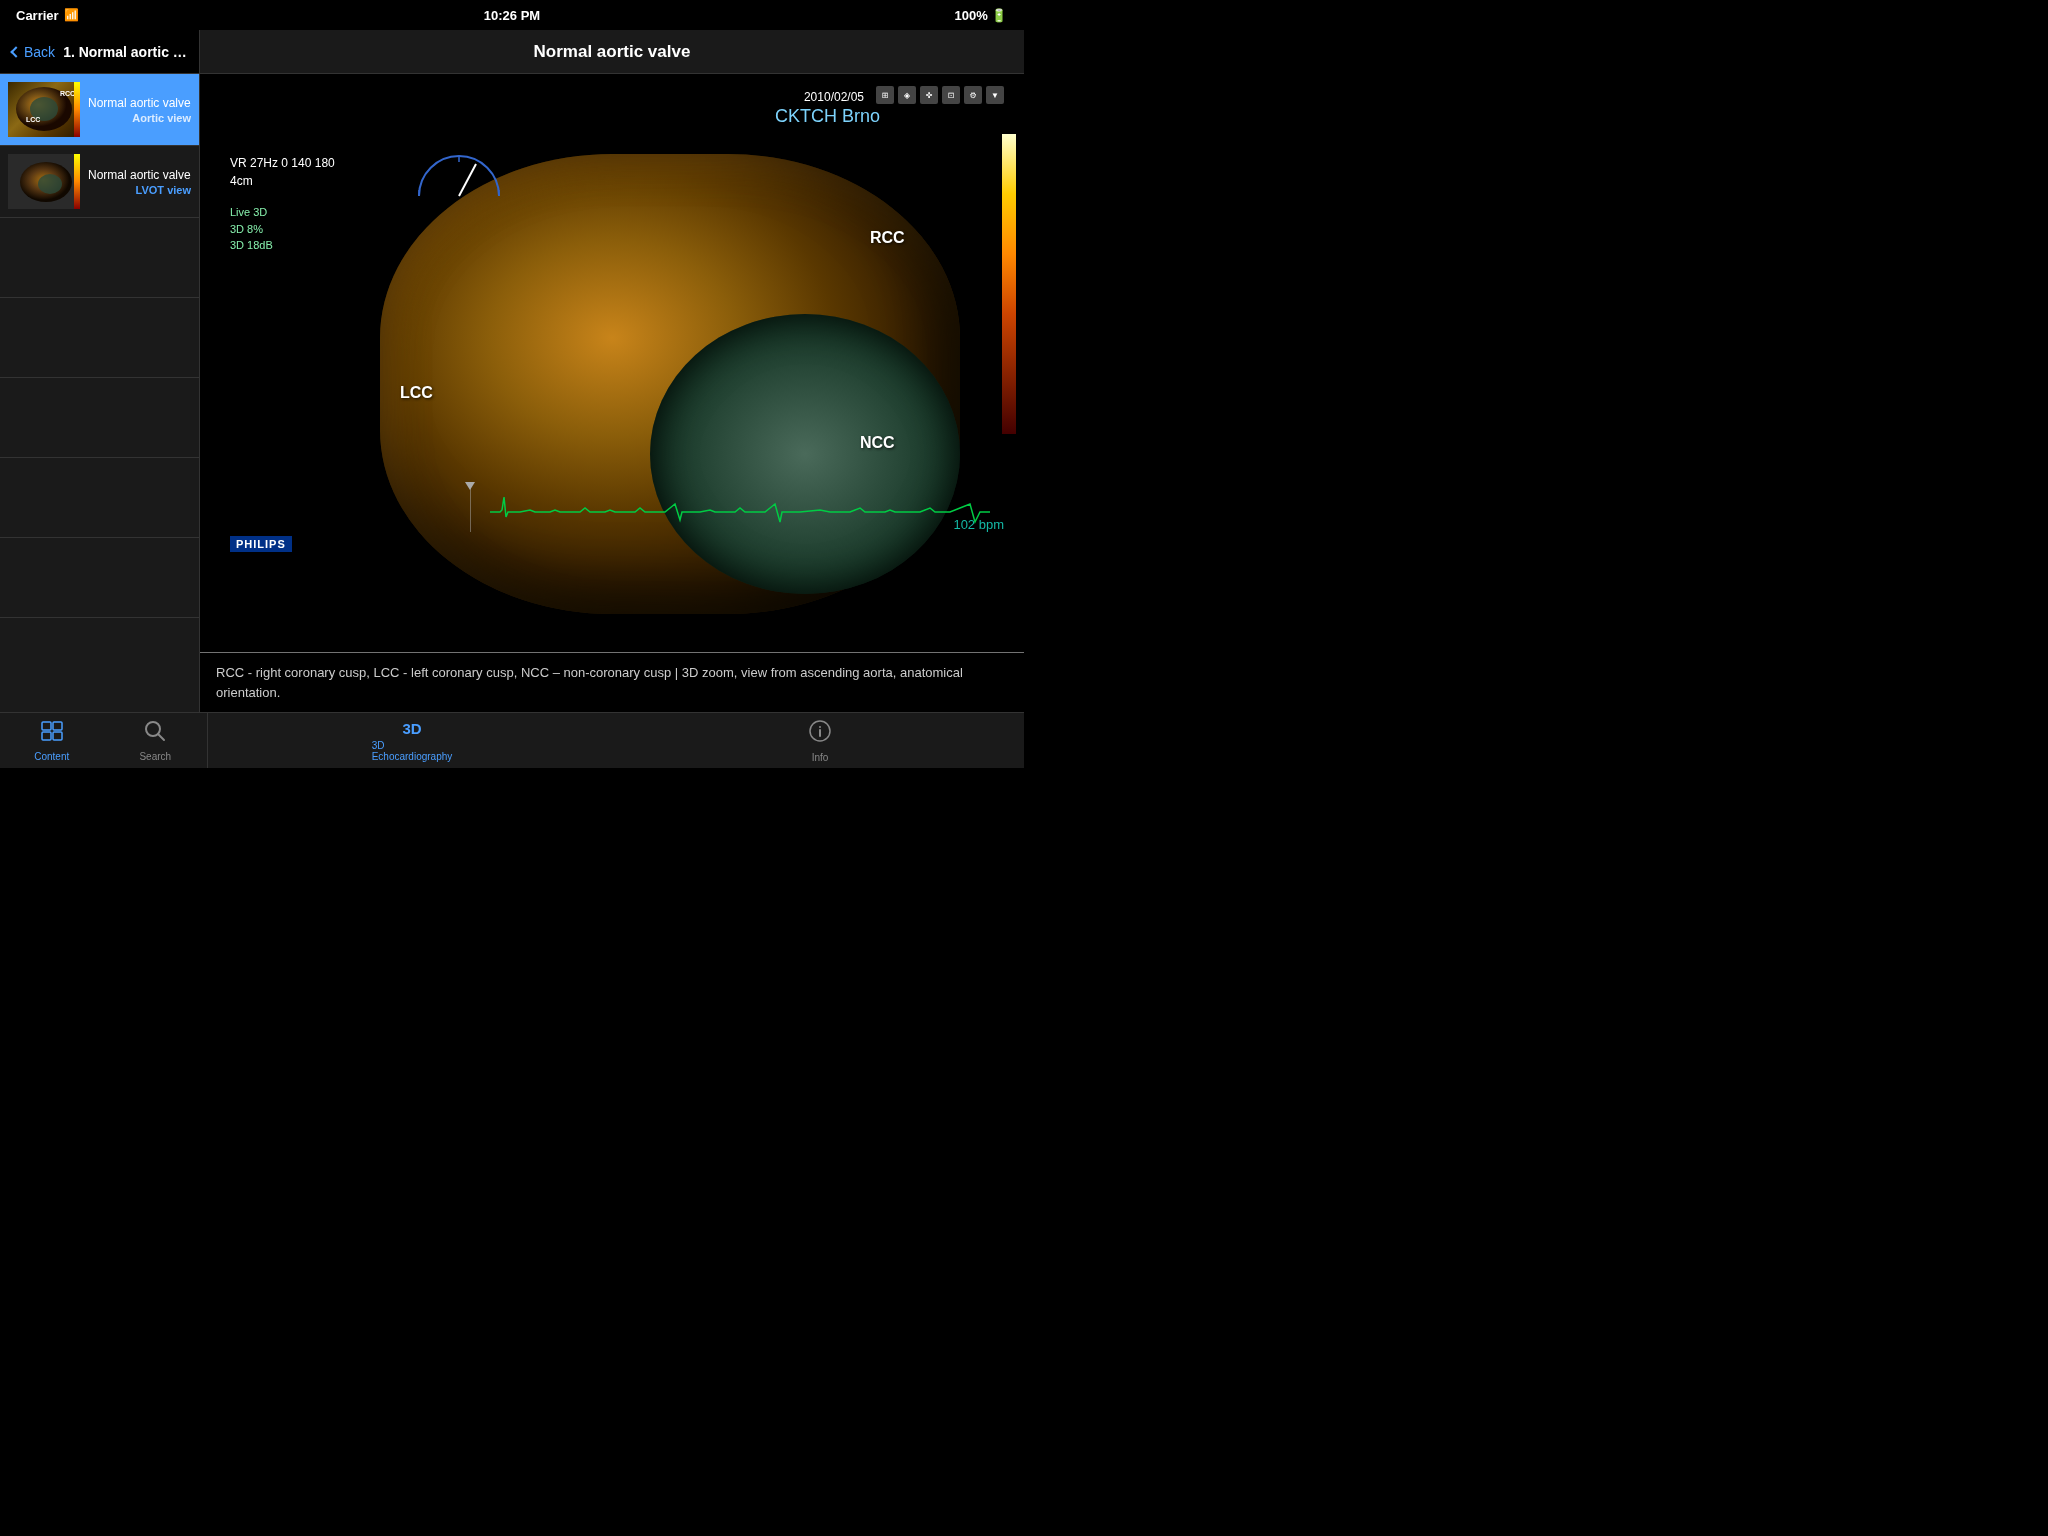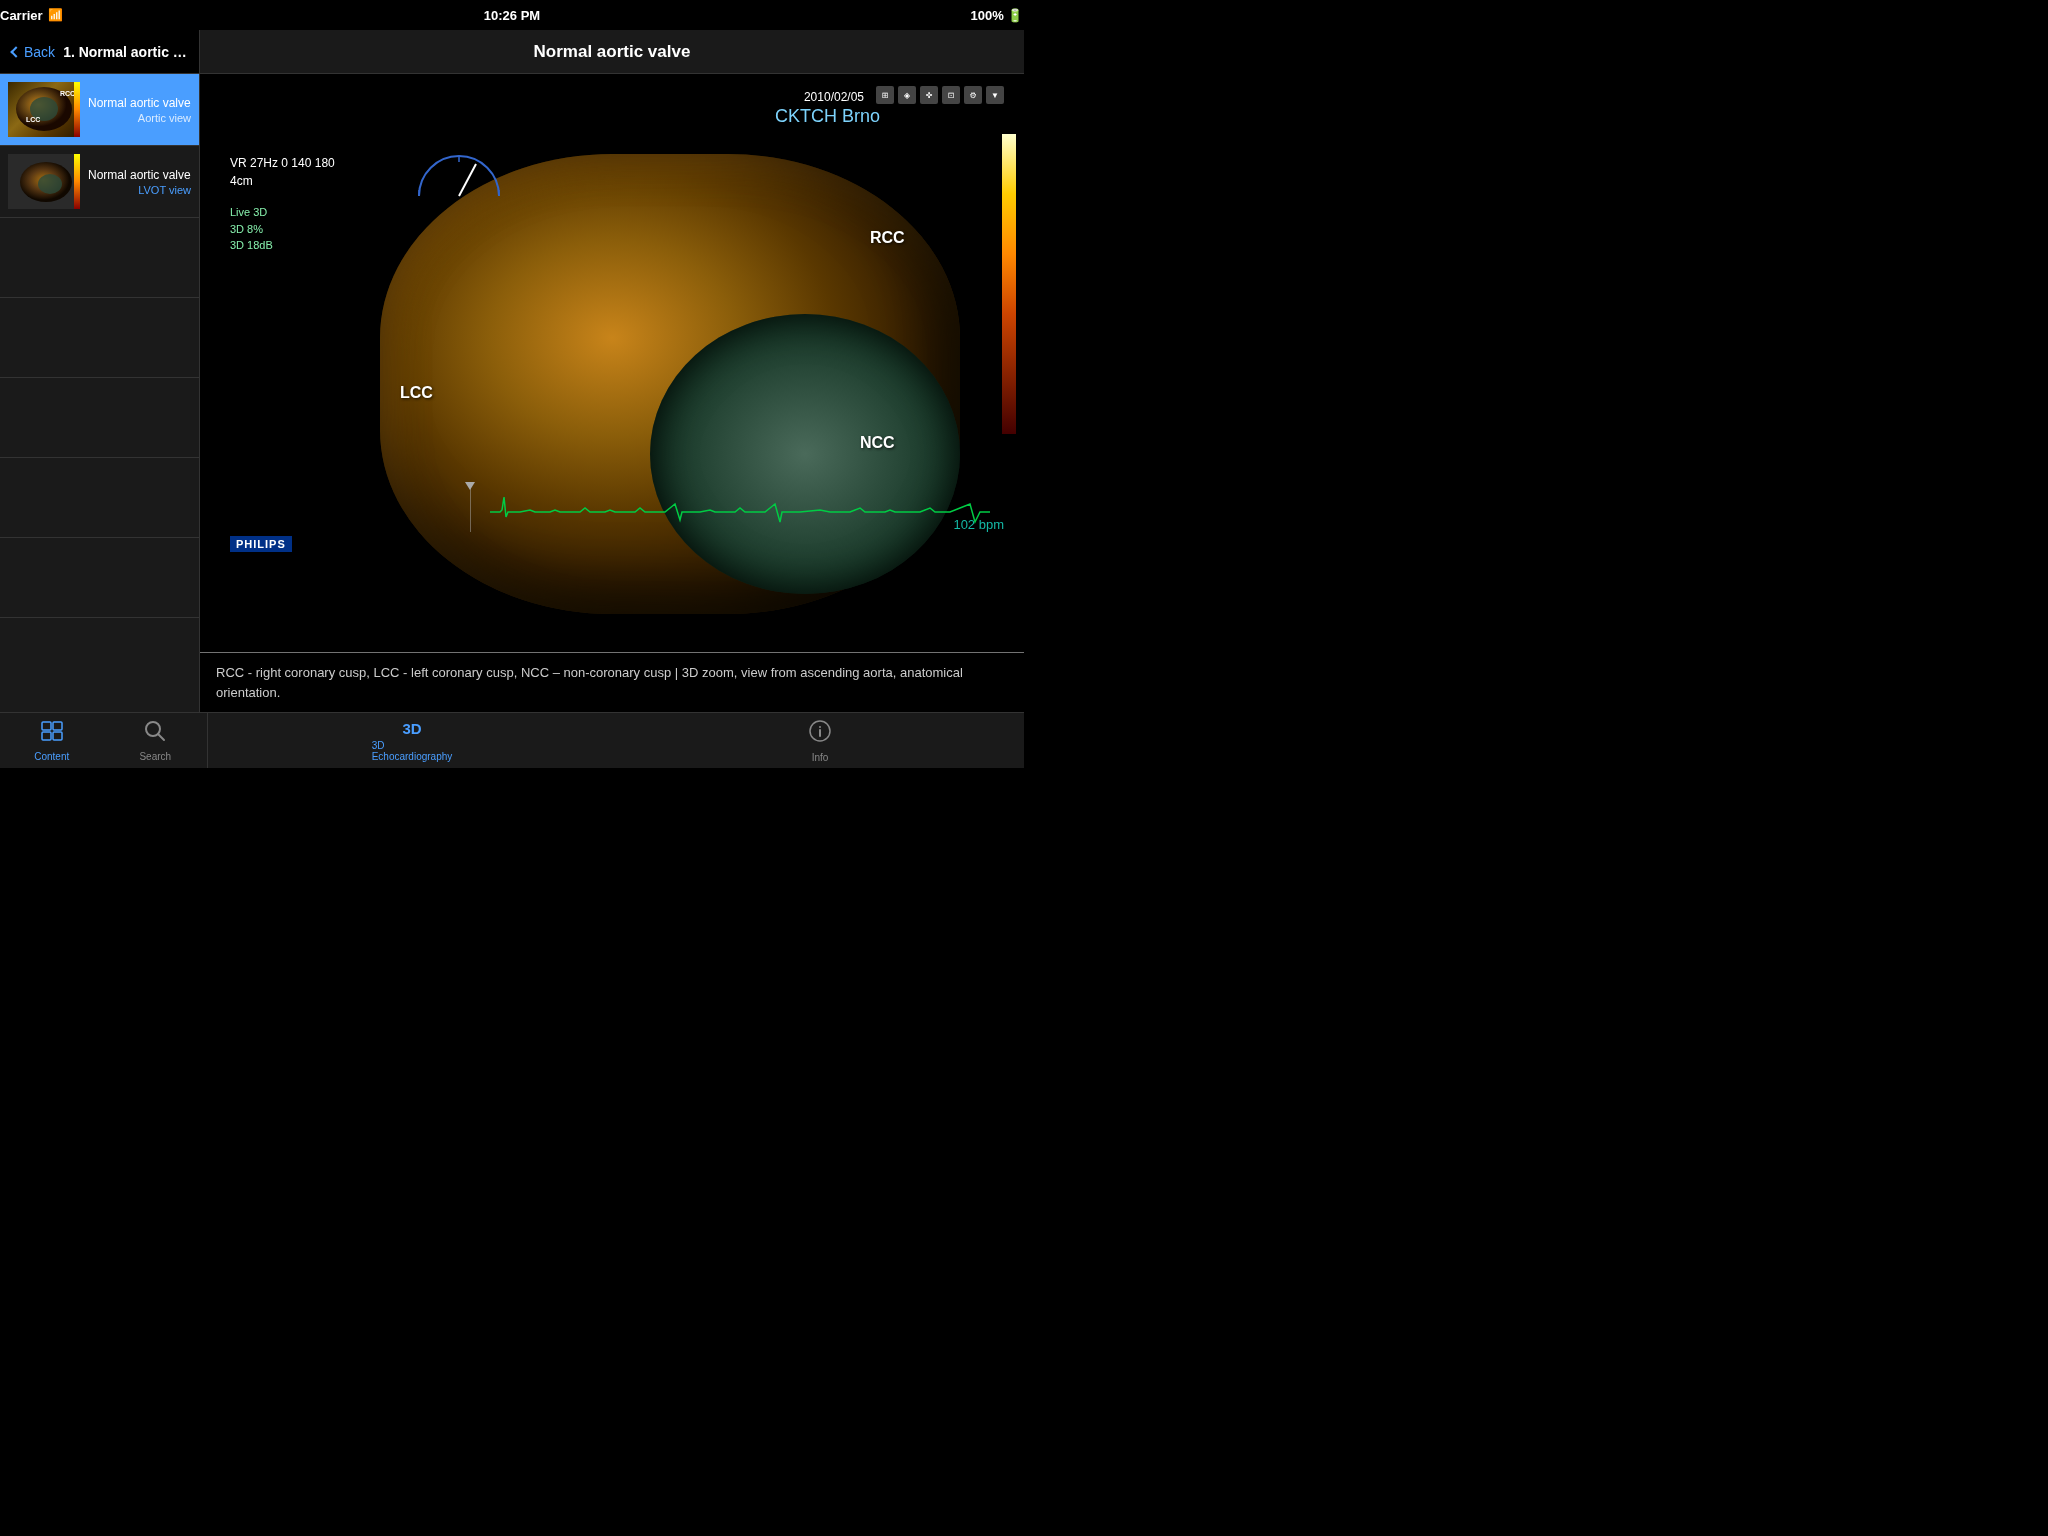--- a/index.html
+++ b/index.html
@@ -11,21 +11,21 @@
       height: 768px;
       overflow: hidden;
       position: relative;
     }
 
     
     .status-bar {
       display: flex;
       justify-content: space-between;
       align-items: center;
-      padding: 0 0;
+      padding: 0 16px;
       height: 30px;
       background: #000;
       font-size: 13px;
       font-weight: 600;
     }
     .status-left { display: flex; align-items: center; gap: 6px; }
     .status-center { position: absolute; left: 50%; transform: translateX(-50%); font-size: 13px; font-weight: 600; }
     .status-right { display: flex; align-items: center; gap: 4px; font-size: 13px; font-weight: 600; margin-left: auto; }
 
     
@@ -104,20 +104,21 @@
       font-size: 12px;
       font-weight: 500;
       color: #fff;
       margin-bottom: 2px;
     }
     .list-item.active .list-item-title { color: #fff; }
     .list-item-subtitle {
       font-size: 11px;
       color: #4a9eff;
       text-align: right;
+      font-weight: bold;
     }
     .list-item.active .list-item-subtitle { color: rgba(255,255,255,0.8); }
 
     .empty-items {
       flex: 1;
     }
     .empty-divider {
       border-bottom: 1px solid #333;
       height: 80px;
     }

